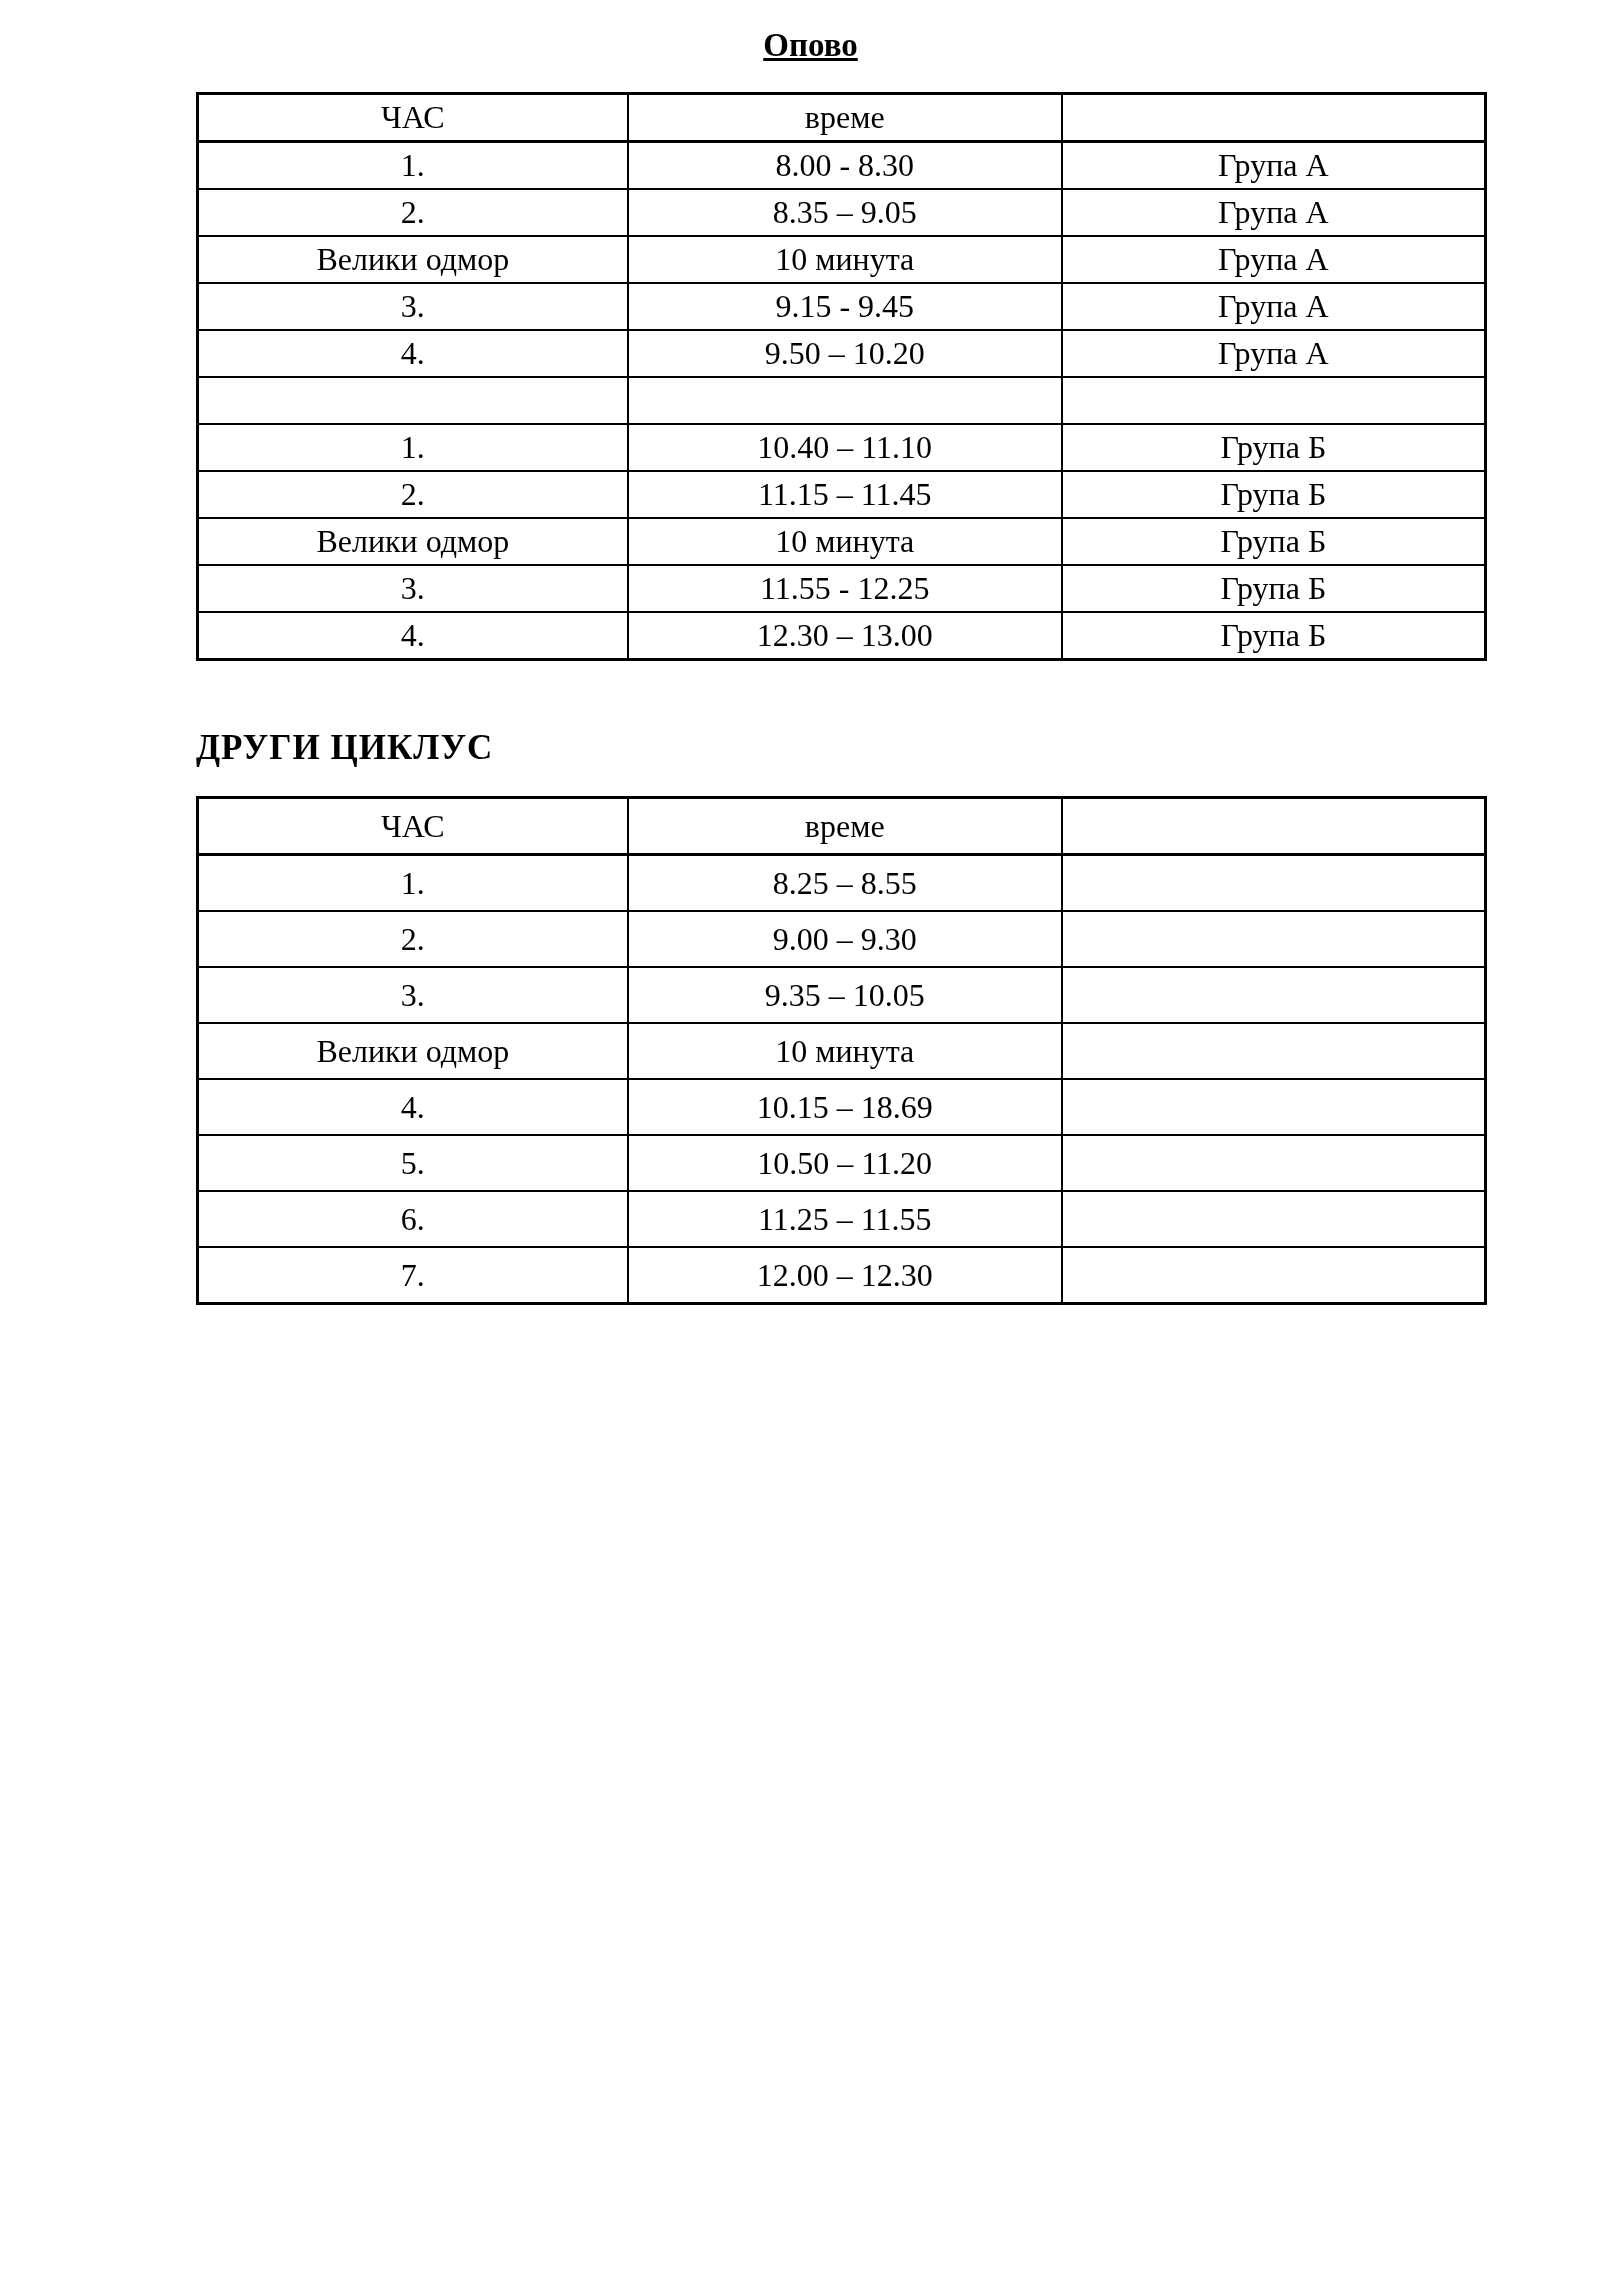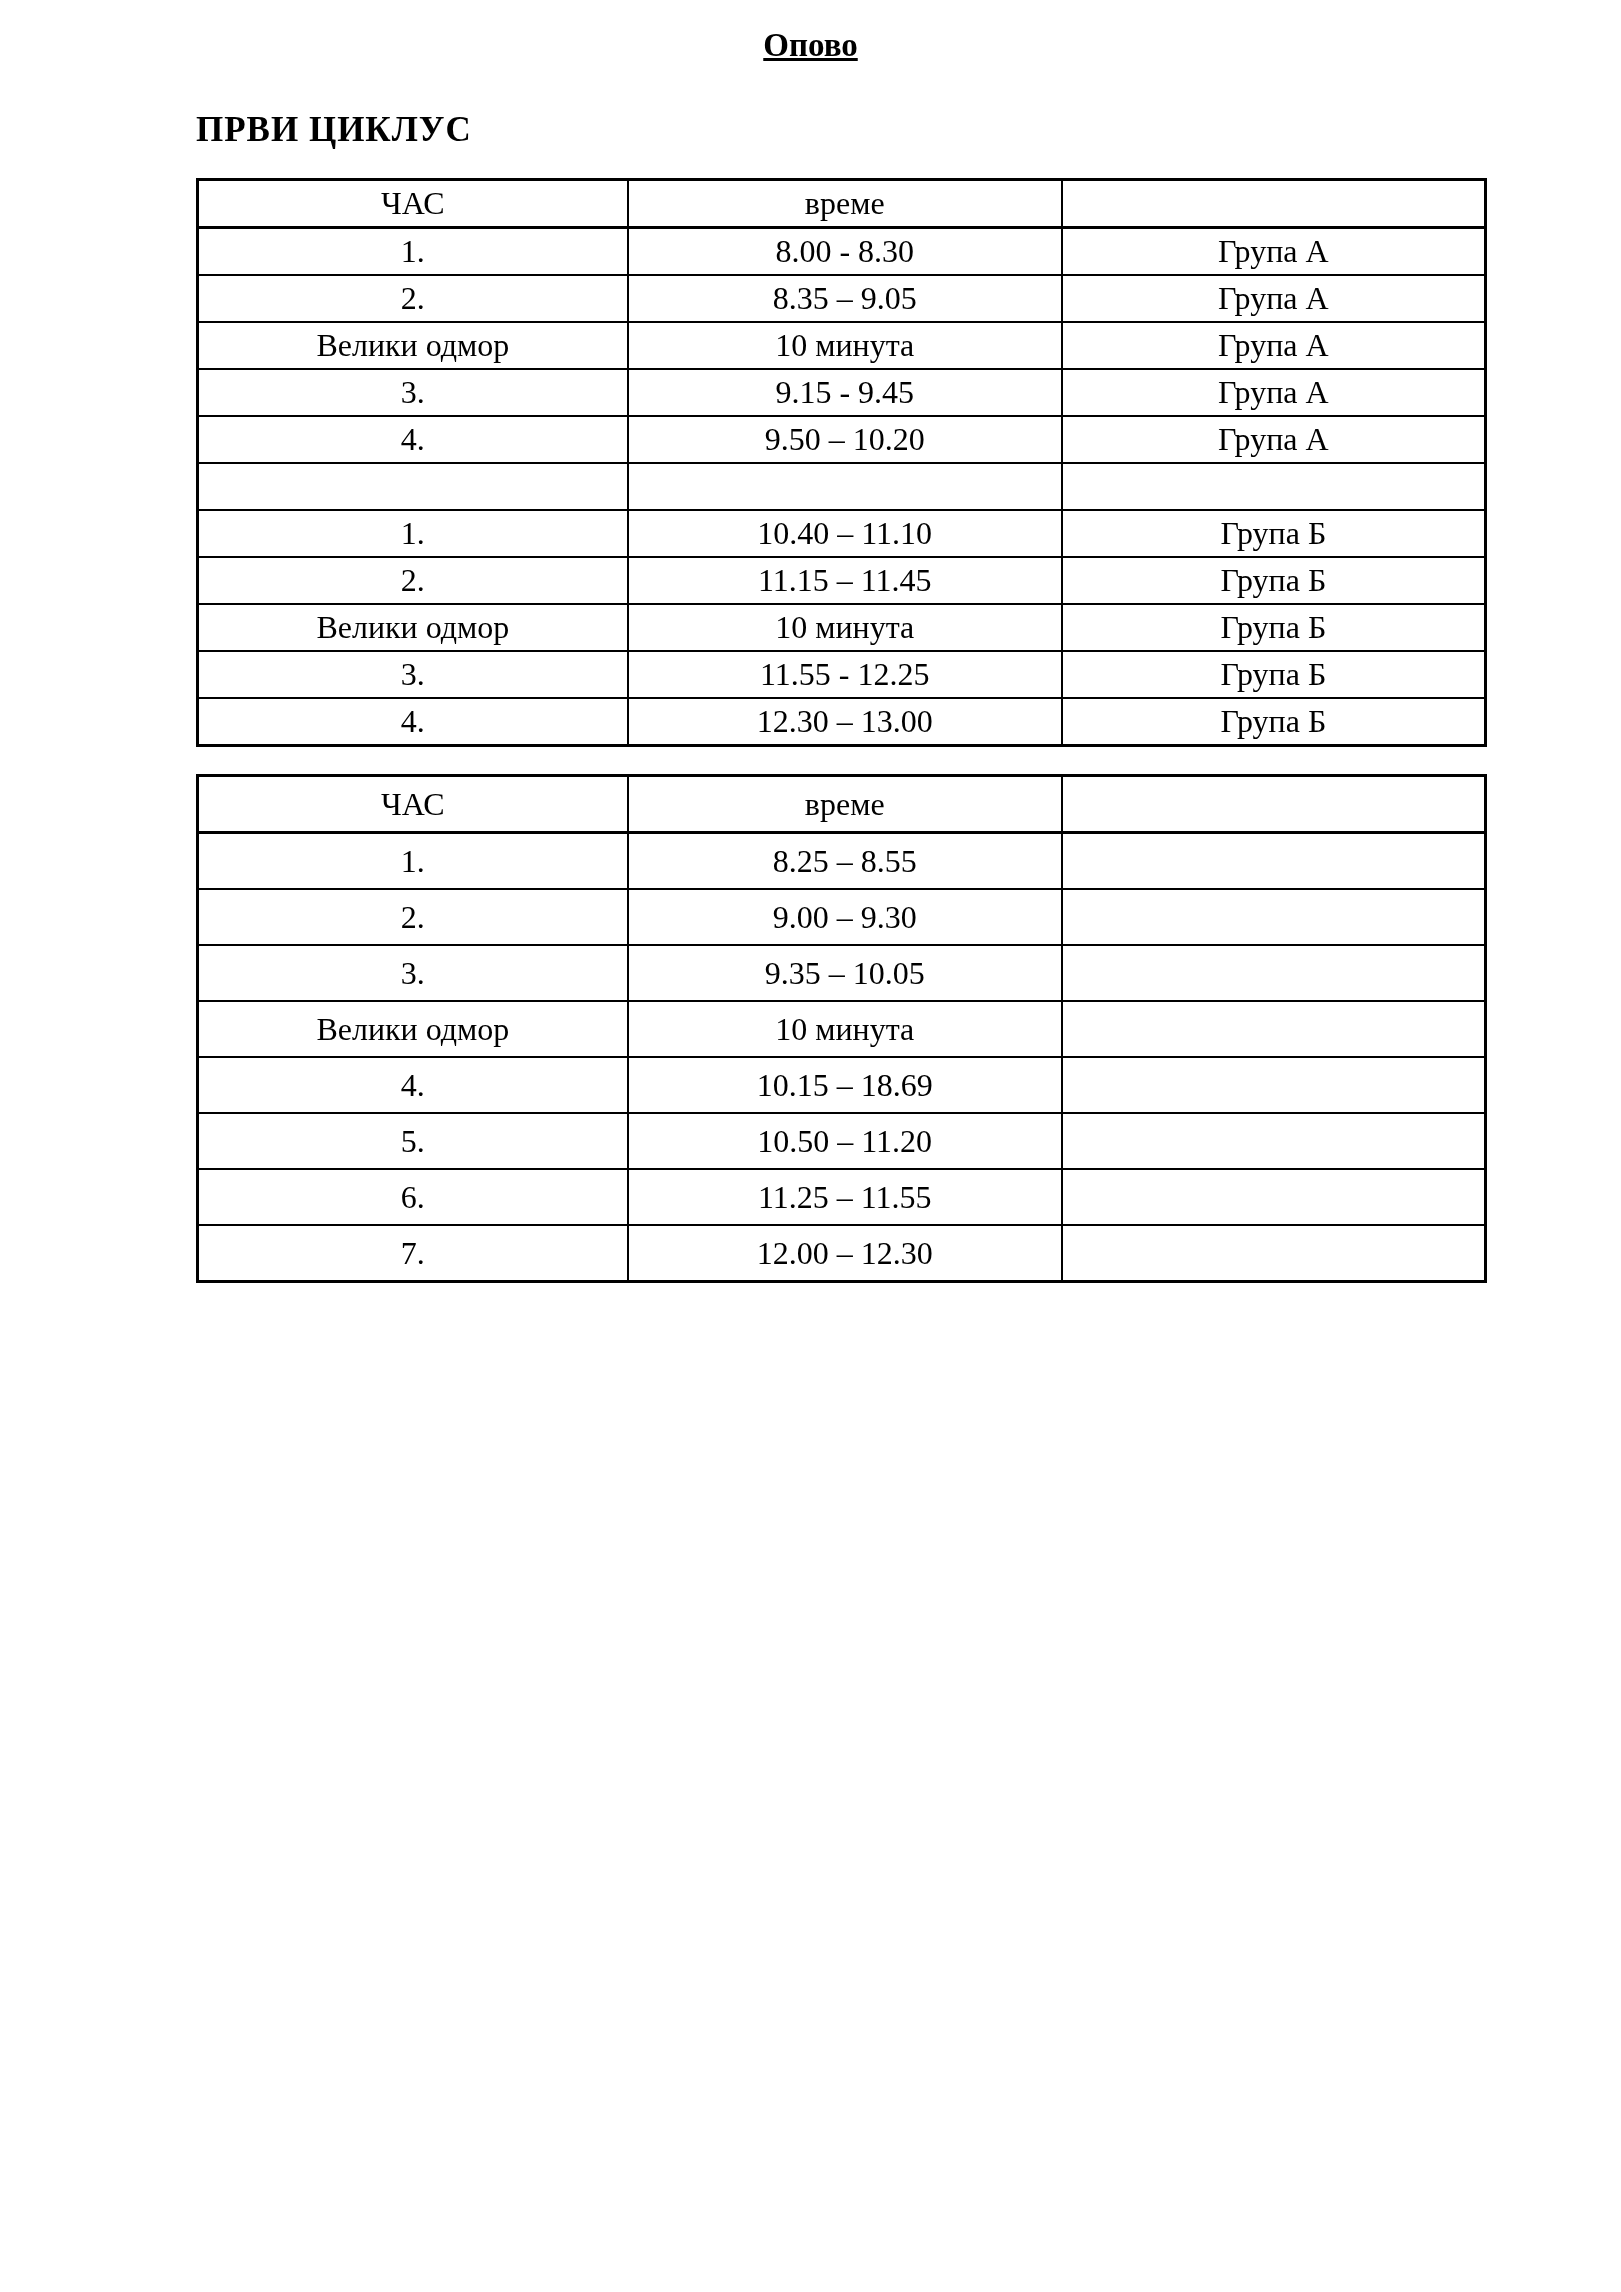--- a/index.html
+++ b/index.html
@@ -69,21 +69,20 @@
   .col-b { width: 33.7%; }
   .col-c { width: 32.9%; }
 </style>
 </head>
 <body>
 
 <div class="page">
 
   <div class="doc-subtitle">Опово</div>
 
-  <div class="section-heading">ПРВИ ЦИКЛУС</div>
 
   <table class="schedule t1">
     <colgroup>
         <col class="col-a">
         <col class="col-b">
         <col class="col-c">
       </colgroup>
     <tbody>
         <tr class="header-row">
       <td>ЧАС</td>
@@ -141,20 +140,21 @@
       <td>Група Б</td>
     </tr>
     <tr>
       <td>4.</td>
       <td>12.30 – 13.00</td>
       <td>Група Б</td>
     </tr>
   </tbody>
     </table>
 
+  <div class="section-heading second">ДРУГИ ЦИКЛУС</div>
 
   <table class="schedule t2">
     <colgroup>
         <col class="col-a">
         <col class="col-b">
         <col class="col-c">
       </colgroup>
     <tbody>
         <tr class="header-row">
       <td>ЧАС</td>

